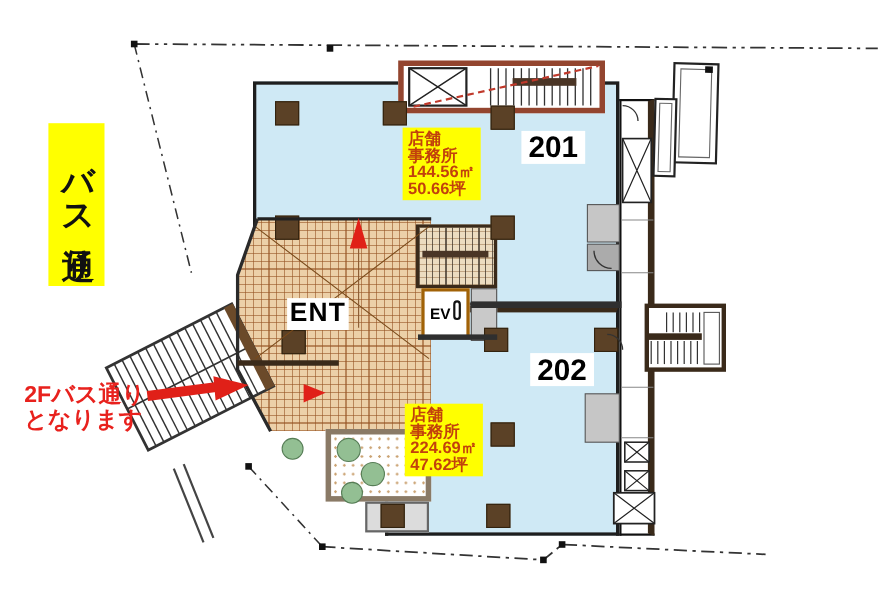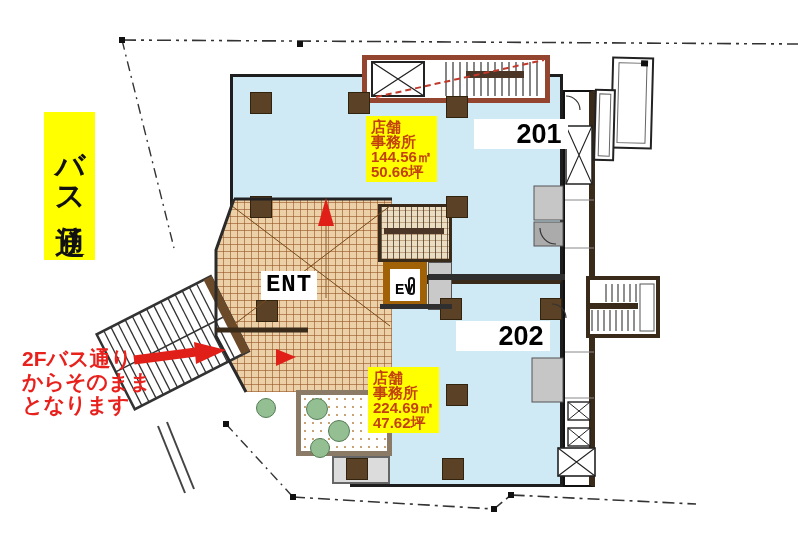--- a/index.html
+++ b/index.html
@@ -26,26 +26,26 @@
   .planter{
     background-color:#ffffff;
     background-image:radial-gradient(rgba(190,140,80,.8) 1.1px, transparent 1.3px);
     background-size:8px 8px;
     border:5px solid #8a7a66;box-sizing:border-box;
   }
   .plant{border-radius:50%;background:#93bf93;border:1px solid #567d56;}
   .gray-step{background:#dcdcdc;border:2px solid #666;box-sizing:border-box;}
   
   .ylabel{background:#ffff00;color:#c2410c;font-weight:bold;font-size:15px;line-height:15px;padding:3px 5px;white-space:nowrap;}
-  .unit-num{background:#ffffff;color:#000;font-weight:bold;font-size:27px;line-height:30px;text-align:center;padding-left:36px;}
+  .unit-num{background:#ffffff;color:#000;font-weight:bold;font-size:27px;line-height:30px;text-align:center;}
   .ent-label{background:#ffffff;color:#000;font-weight:bold;font-size:24px;line-height:28px;text-align:center;letter-spacing:1px;}
   .street{background:#ffff00;color:#111;font-weight:bold;font-size:30px;
     writing-mode:vertical-rl;text-orientation:upright;text-align:center;letter-spacing:2px;padding:4px 5px;box-sizing:border-box;}
   .rednote{color:#e8211d;font-weight:bold;font-size:21px;line-height:23px;white-space:nowrap;}
-  .ev-box{background:#fff;border:7px solid #a16207;box-sizing:border-box;}
+  .ev-box{background:#fff;border:3px solid #a16207;box-sizing:border-box;}
   .ev-text{font-weight:bold;font-size:14px;color:#000;position:absolute;left:5px;top:12px;}
   .ev-door{position:absolute;right:5px;top:8px;width:7px;height:18px;border:2px solid #111;border-radius:4px;box-sizing:border-box;}
   .topstair{background:#fff;border:5px solid #93452f;box-sizing:border-box;}
   svg{position:absolute;left:0;top:0;pointer-events:none;}
 </style>
 </head>
 <body>
 
 <div id="canvas">
 
@@ -225,36 +225,35 @@
       <polygon points="276,349 296,357 276,366"></polygon>
       <path d="M134,360 L196,352" stroke="#e02018" stroke-width="9" fill="none"></path>
       <polygon points="194,342 226,350 196,364"></polygon>
     </g>
   </svg>
 
   <div class="abs street" style="left:44px;top:112px;height:148px;">バス通り</div>
 
   <div class="abs rednote" style="left:22px;top:347px;">
     <div>2Fバス通り</div>
-    <div>からそのまま</div>
     <div>となります</div>
   </div>
 
   <div class="abs ylabel" style="left:366px;top:116px;">
     <div>店舗</div>
     <div>事務所</div>
     <div>144.56㎡</div>
     <div>50.66坪</div>
   </div>
 
   <div class="abs ylabel" style="left:368px;top:367px;">
     <div>店舗</div>
     <div>事務所</div>
     <div>224.69㎡</div>
     <div>47.62坪</div>
   </div>
 
   <div class="abs unit-num" style="left:474px;top:119px;width:58px;height:30px;">201</div>
-  <div class="abs unit-num" style="left:456px;top:321px;width:58px;height:30px;">202</div>
-
-  <div class="abs ent-label" style="left:261px;top:271px;width:56px;height:29px;font-family:Liberation Mono, monospace;">ENT</div>
+  <div class="abs unit-num" style="left:482px;top:321px;width:58px;height:30px;">202</div>
+
+  <div class="abs ent-label" style="left:261px;top:271px;width:56px;height:29px;">ENT</div>
 
 </div>
 
 </body></html>

